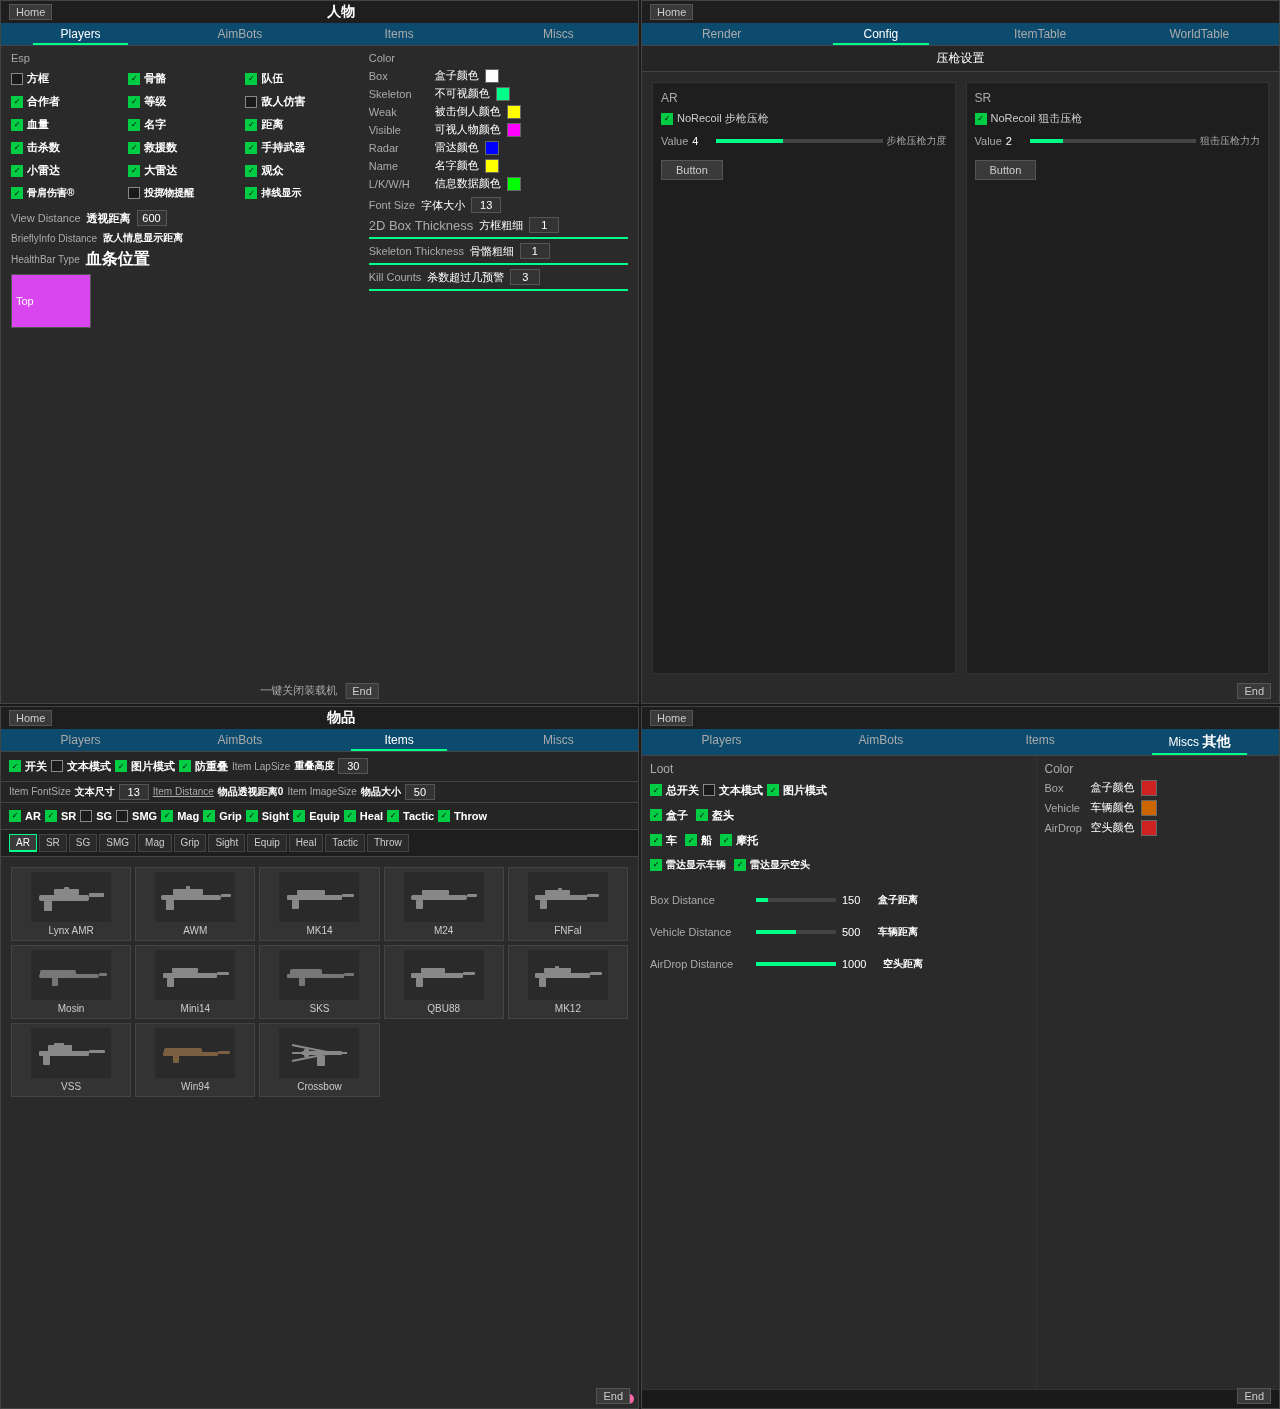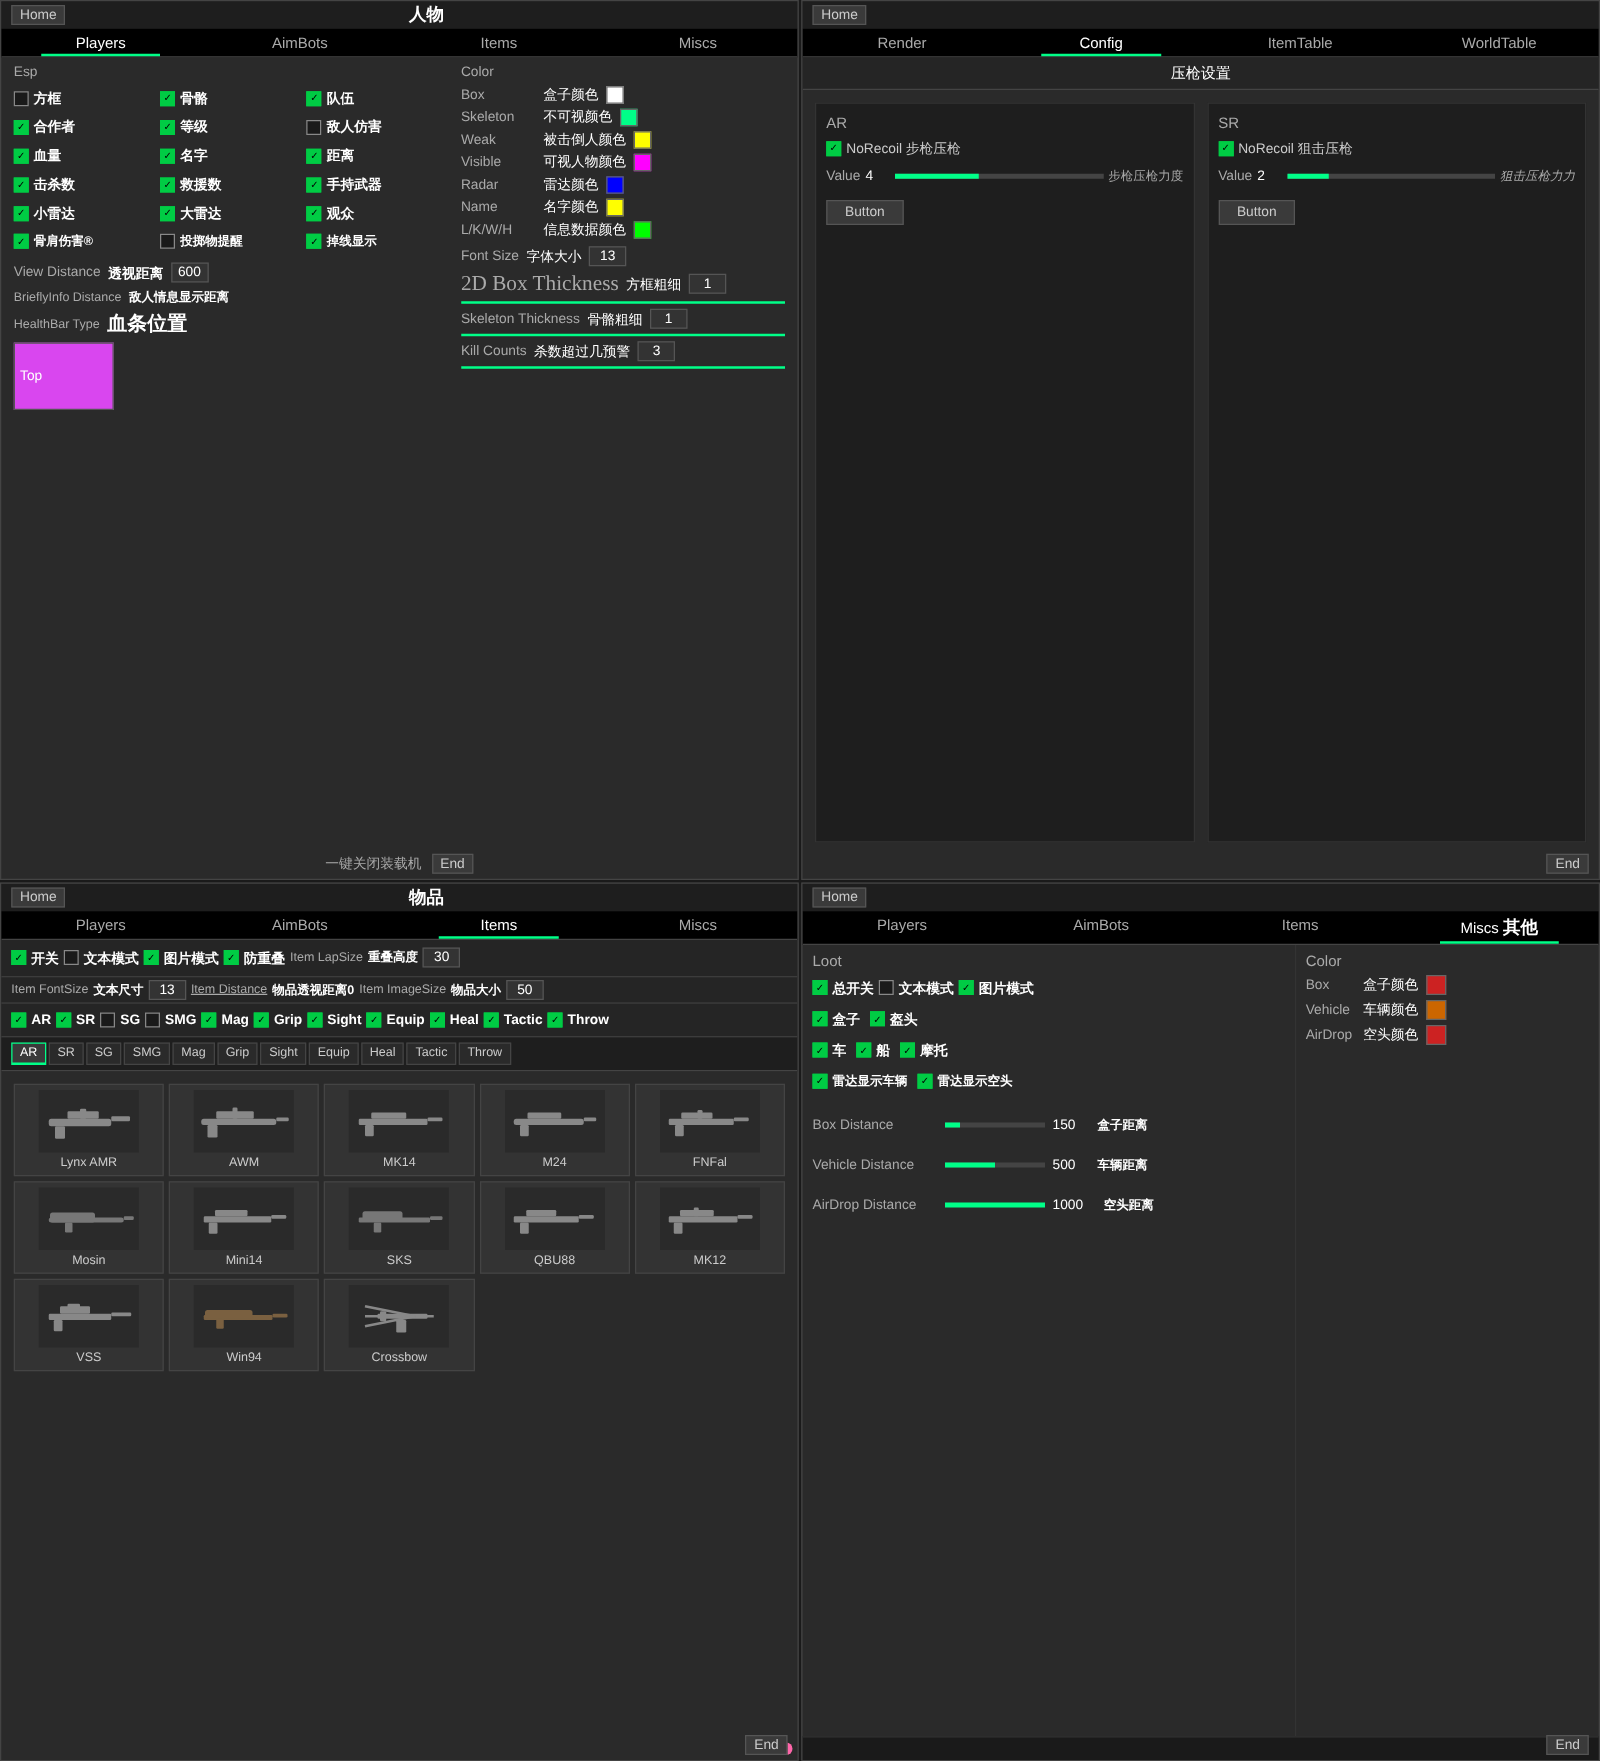--- a/index.html
+++ b/index.html
@@ -38,21 +38,21 @@
     .home-btn, .end-btn {
       color: #ccc;
       font-size: 11px;
       background: #3a3a3a;
       border: 1px solid #555;
       padding: 1px 6px;
       cursor: pointer;
     }
     .tab-bar {
       display: flex;
-      background: #000000;
+      background: #0c4a6e;
       border-bottom: 1px solid #444;
     }
     .tab {
       flex: 1;
       text-align: center;
       padding: 4px 0;
       color: #aaa;
       font-size: 12px;
       cursor: pointer;
       position: relative;
@@ -448,21 +448,21 @@
           <span class="color-label-zh">信息数据颜色</span>
           <div class="color-swatch" style="background:#00ff00;"></div>
         </div>
 
         <div class="setting-row" style="margin-top:6px;">
           <span style="color:#aaa; font-size:11px;">Font Size</span>
           <span class="color-label-zh">字体大小</span>
           <span class="setting-value">13</span>
         </div>
         <div class="setting-row">
-          <span style="color:#aaa; font-size:17px;font-family:Liberation Serif, serif;">2D Box Thickness</span>
+          <span style="color:#aaa; font-size:13px;">2D Box Thickness</span>
           <span class="color-label-zh">方框粗细</span>
           <span class="setting-value">1</span>
         </div>
         <div class="green-line"></div>
         <div class="setting-row">
           <span style="color:#aaa; font-size:11px;">Skeleton Thickness</span>
           <span class="color-label-zh">骨骼粗细</span>
           <span class="setting-value">1</span>
         </div>
         <div class="green-line"></div>
@@ -520,21 +520,21 @@
       <div class="norecoil-row">
         <div class="cb-box checked"></div>
         <span style="color:#ccc; font-size:11px;">NoRecoil 狙击压枪</span>
       </div>
       <div class="value-row">
         <span style="color:#aaa; font-size:11px;">Value</span>
         <span style="color:#fff; font-size:11px; min-width:20px;">2</span>
         <div class="slider-track">
           <div class="slider-fill" style="width:20%;"></div>
         </div>
-        <span style="color:#aaa; font-size:10px;font-style:italic;">狙击压枪力力</span>
+        <span style="color:#aaa; font-size:10px;">狙击压枪力力</span>
       </div>
       <button class="config-btn">Button</button>
     </div>
   </div>
 
   <div style="position:absolute; bottom:4px; right:8px;">
     <span class="home-btn">End</span>
   </div>
 </div>
 

